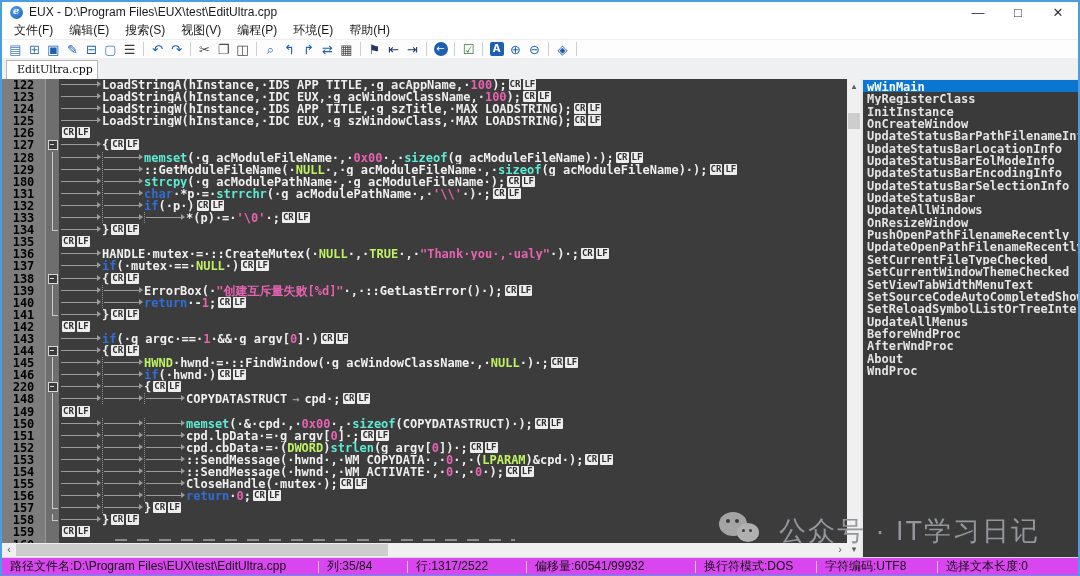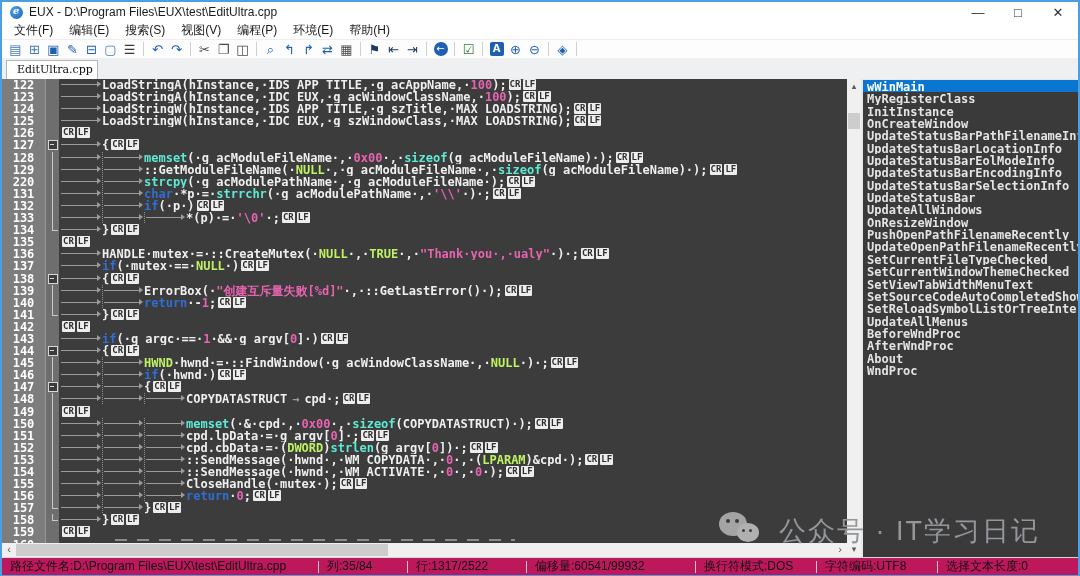--- a/index.html
+++ b/index.html
@@ -29,21 +29,21 @@
   
   .tabbar { height:21px; background:#eef0f1; display:flex; align-items:flex-end; padding-left:4px; flex:none; }
   .tab { height:19px; background:#fff; border:1px solid #b5b5b5; border-bottom:none; padding:2px 4px 0 10px; font:11px "DejaVu Serif", serif; color:#111; }
 
   
   .content { flex:none; height:464px; display:flex; }
   .editor { flex:1; background:#3c3c3c; overflow:hidden; position:relative; }
 
   .crow { display:flex; height:12.1px; overflow:hidden; }
   .crow.clip { height:5px; }
-  .gnum { flex:none; width:44px; background:#7d7d7d; border-right:1px solid #989898; color:#ffffff; font:bold 12px "DejaVu Sans Mono", monospace; line-height:12px; text-align:center; }
+  .gnum { flex:none; width:44px; background:#7d7d7d; border-right:1px solid #989898; color:#000000; font:bold 12px "DejaVu Sans Mono", monospace; line-height:12px; text-align:center; }
   .fold { flex:none; width:13px; background:#6e6e6e; position:relative; }
   .fold.fline::before { content:""; position:absolute; left:6px; top:0; bottom:0; width:1px; background:#c9c9c9; }
   .fold.fend::before { content:""; position:absolute; left:6px; top:0; width:1px; height:7px; background:#c9c9c9; }
   .fold.fend::after { content:""; position:absolute; left:6px; top:6px; width:6px; height:1px; background:#c9c9c9; }
   .fold.fopen::before { content:""; position:absolute; left:2px; top:1px; width:8px; height:8px; border:1px solid #d8d8d8; background:#3c3c3c; }
   .fold.fopen::after { content:""; position:absolute; left:4px; top:5px; width:4px; height:1px; background:#d8d8d8; }
   .ccode { flex:1; white-space:pre; overflow:hidden; font:bold 12px "DejaVu Sans Mono", monospace; line-height:12px; color:#efefef; padding-left:1px; }
   .ind { display:inline-block; width:42px; height:11px; position:relative; vertical-align:top; }
   .ind::before { content:""; position:absolute; left:1px; right:5px; top:5px; height:1px; background:#9b9b9b; }
   .ind::after { content:""; position:absolute; right:1px; top:2px; border-left:4px solid #9b9b9b; border-top:3px solid transparent; border-bottom:3px solid transparent; }
@@ -70,21 +70,21 @@
   
   .bottomrow { flex:none; height:14px; display:flex; }
   .hscroll { flex:1; background:#f0f0f0; position:relative; }
   .harrow { position:absolute; top:0; width:14px; height:14px; text-align:center; font-size:11px; color:#5a5a5a; line-height:13px; }
   .harrow.left { left:0; } .harrow.right { right:0; }
   .hthumb { position:absolute; top:1px; left:14px; width:372px; height:12px; background:#cdcdcd; }
   .corner { flex:none; width:14px; background:#f0f0f0; text-align:center; font-size:9px; color:#5a5a5a; line-height:12px; }
   .panelfoot { flex:none; width:217px; background:#3a3a3a; border-left:2px solid #e8e8e8; }
 
   
-  .statusbar { flex:1; background:#be185d; display:flex; align-items:center; font-size:12px; color:#111; border-top:1px solid #d9d9d9; }
+  .statusbar { flex:1; background:#d946ef; display:flex; align-items:center; font-size:12px; color:#111; border-top:1px solid #d9d9d9; }
   .sseg { white-space:nowrap; overflow:hidden; padding:0 8px; }
   .sseg.first { flex:1; }
   .sdiv { width:1px; height:12px; background:#c8c8c8; flex:none; }
 
   
   .watermark { position:absolute; right:40px; bottom:26px; display:flex; align-items:center; color:#93969a; font-size:27px; letter-spacing:2px; pointer-events:none; }
   .wxicon { position:relative; width:46px; height:38px; margin-right:14px; }
   .wxb1 { position:absolute; left:0; top:0; width:28px; height:24px; border-radius:50% 50% 46% 50%; background:#a4a4a4; }
   .wxb1::before, .wxb1::after { content:""; position:absolute; top:7px; width:4px; height:4px; border-radius:50%; background:#3c3c3c; }
   .wxb1::before { left:7px; } .wxb1::after { left:16px; }
@@ -245,21 +245,21 @@
           <div class="gnum">128</div>
           <div class="fold fline"></div>
           <div class="ccode"><span class="ind"></span><span class="ind guide"></span><span class="sf">memset</span><span class="sc">(·g_acModuleFileName·,·</span><span class="sn">0x00</span><span class="sc">·,·</span><span class="sf">sizeof</span><span class="sc">(g_acModuleFileName)·);</span><span class="wsbox">CR</span><span class="wsbox">LF</span></div>
         </div>
         <div class="crow">
           <div class="gnum">129</div>
           <div class="fold fline"></div>
           <div class="ccode"><span class="ind"></span><span class="ind guide"></span><span class="sc">::GetModuleFileName(·</span><span class="st">NULL</span><span class="sc">·,·g_acModuleFileName·,·</span><span class="sf">sizeof</span><span class="sc">(g_acModuleFileName)·);</span><span class="wsbox">CR</span><span class="wsbox">LF</span></div>
         </div>
         <div class="crow">
-          <div class="gnum">220</div>
+          <div class="gnum">180</div>
           <div class="fold fline"></div>
           <div class="ccode"><span class="ind"></span><span class="ind guide"></span><span class="sf">strcpy</span><span class="sc">(·g_acModulePathName·,·g_acModuleFileName·);</span><span class="wsbox">CR</span><span class="wsbox">LF</span></div>
         </div>
         <div class="crow">
           <div class="gnum">131</div>
           <div class="fold fline"></div>
           <div class="ccode"><span class="ind"></span><span class="ind guide"></span><span class="sk">char</span><span class="sc">·*p·=·</span><span class="sf">strrchr</span><span class="sc">(·g_acModulePathName·,·</span><span class="sn">'\\'</span><span class="sc">·)·;</span><span class="wsbox">CR</span><span class="wsbox">LF</span></div>
         </div>
         <div class="crow">
           <div class="gnum">132</div>
@@ -330,21 +330,21 @@
           <div class="gnum">145</div>
           <div class="fold fline"></div>
           <div class="ccode"><span class="ind"></span><span class="ind guide"></span><span class="st">HWND</span><span class="sc">·hwnd·=·::FindWindow(·g_acWindowClassName·,·</span><span class="st">NULL</span><span class="sc">·)·;</span><span class="wsbox">CR</span><span class="wsbox">LF</span></div>
         </div>
         <div class="crow">
           <div class="gnum">146</div>
           <div class="fold fline"></div>
           <div class="ccode"><span class="ind"></span><span class="ind guide"></span><span class="sk">if</span><span class="sc">(·hwnd·)</span><span class="wsbox">CR</span><span class="wsbox">LF</span></div>
         </div>
         <div class="crow">
-          <div class="gnum">147</div>
+          <div class="gnum">220</div>
           <div class="fold fopen"></div>
           <div class="ccode"><span class="ind"></span><span class="ind guide"></span><span class="sc">{</span><span class="wsbox">CR</span><span class="wsbox">LF</span></div>
         </div>
         <div class="crow">
           <div class="gnum">148</div>
           <div class="fold fline"></div>
           <div class="ccode"><span class="ind"></span><span class="ind guide"></span><span class="ind guide"></span><span class="sc">COPYDATASTRUCT</span><span class="sw">→</span><span class="sc">cpd·;</span><span class="wsbox">CR</span><span class="wsbox">LF</span></div>
         </div>
         <div class="crow">
           <div class="gnum">149</div>

